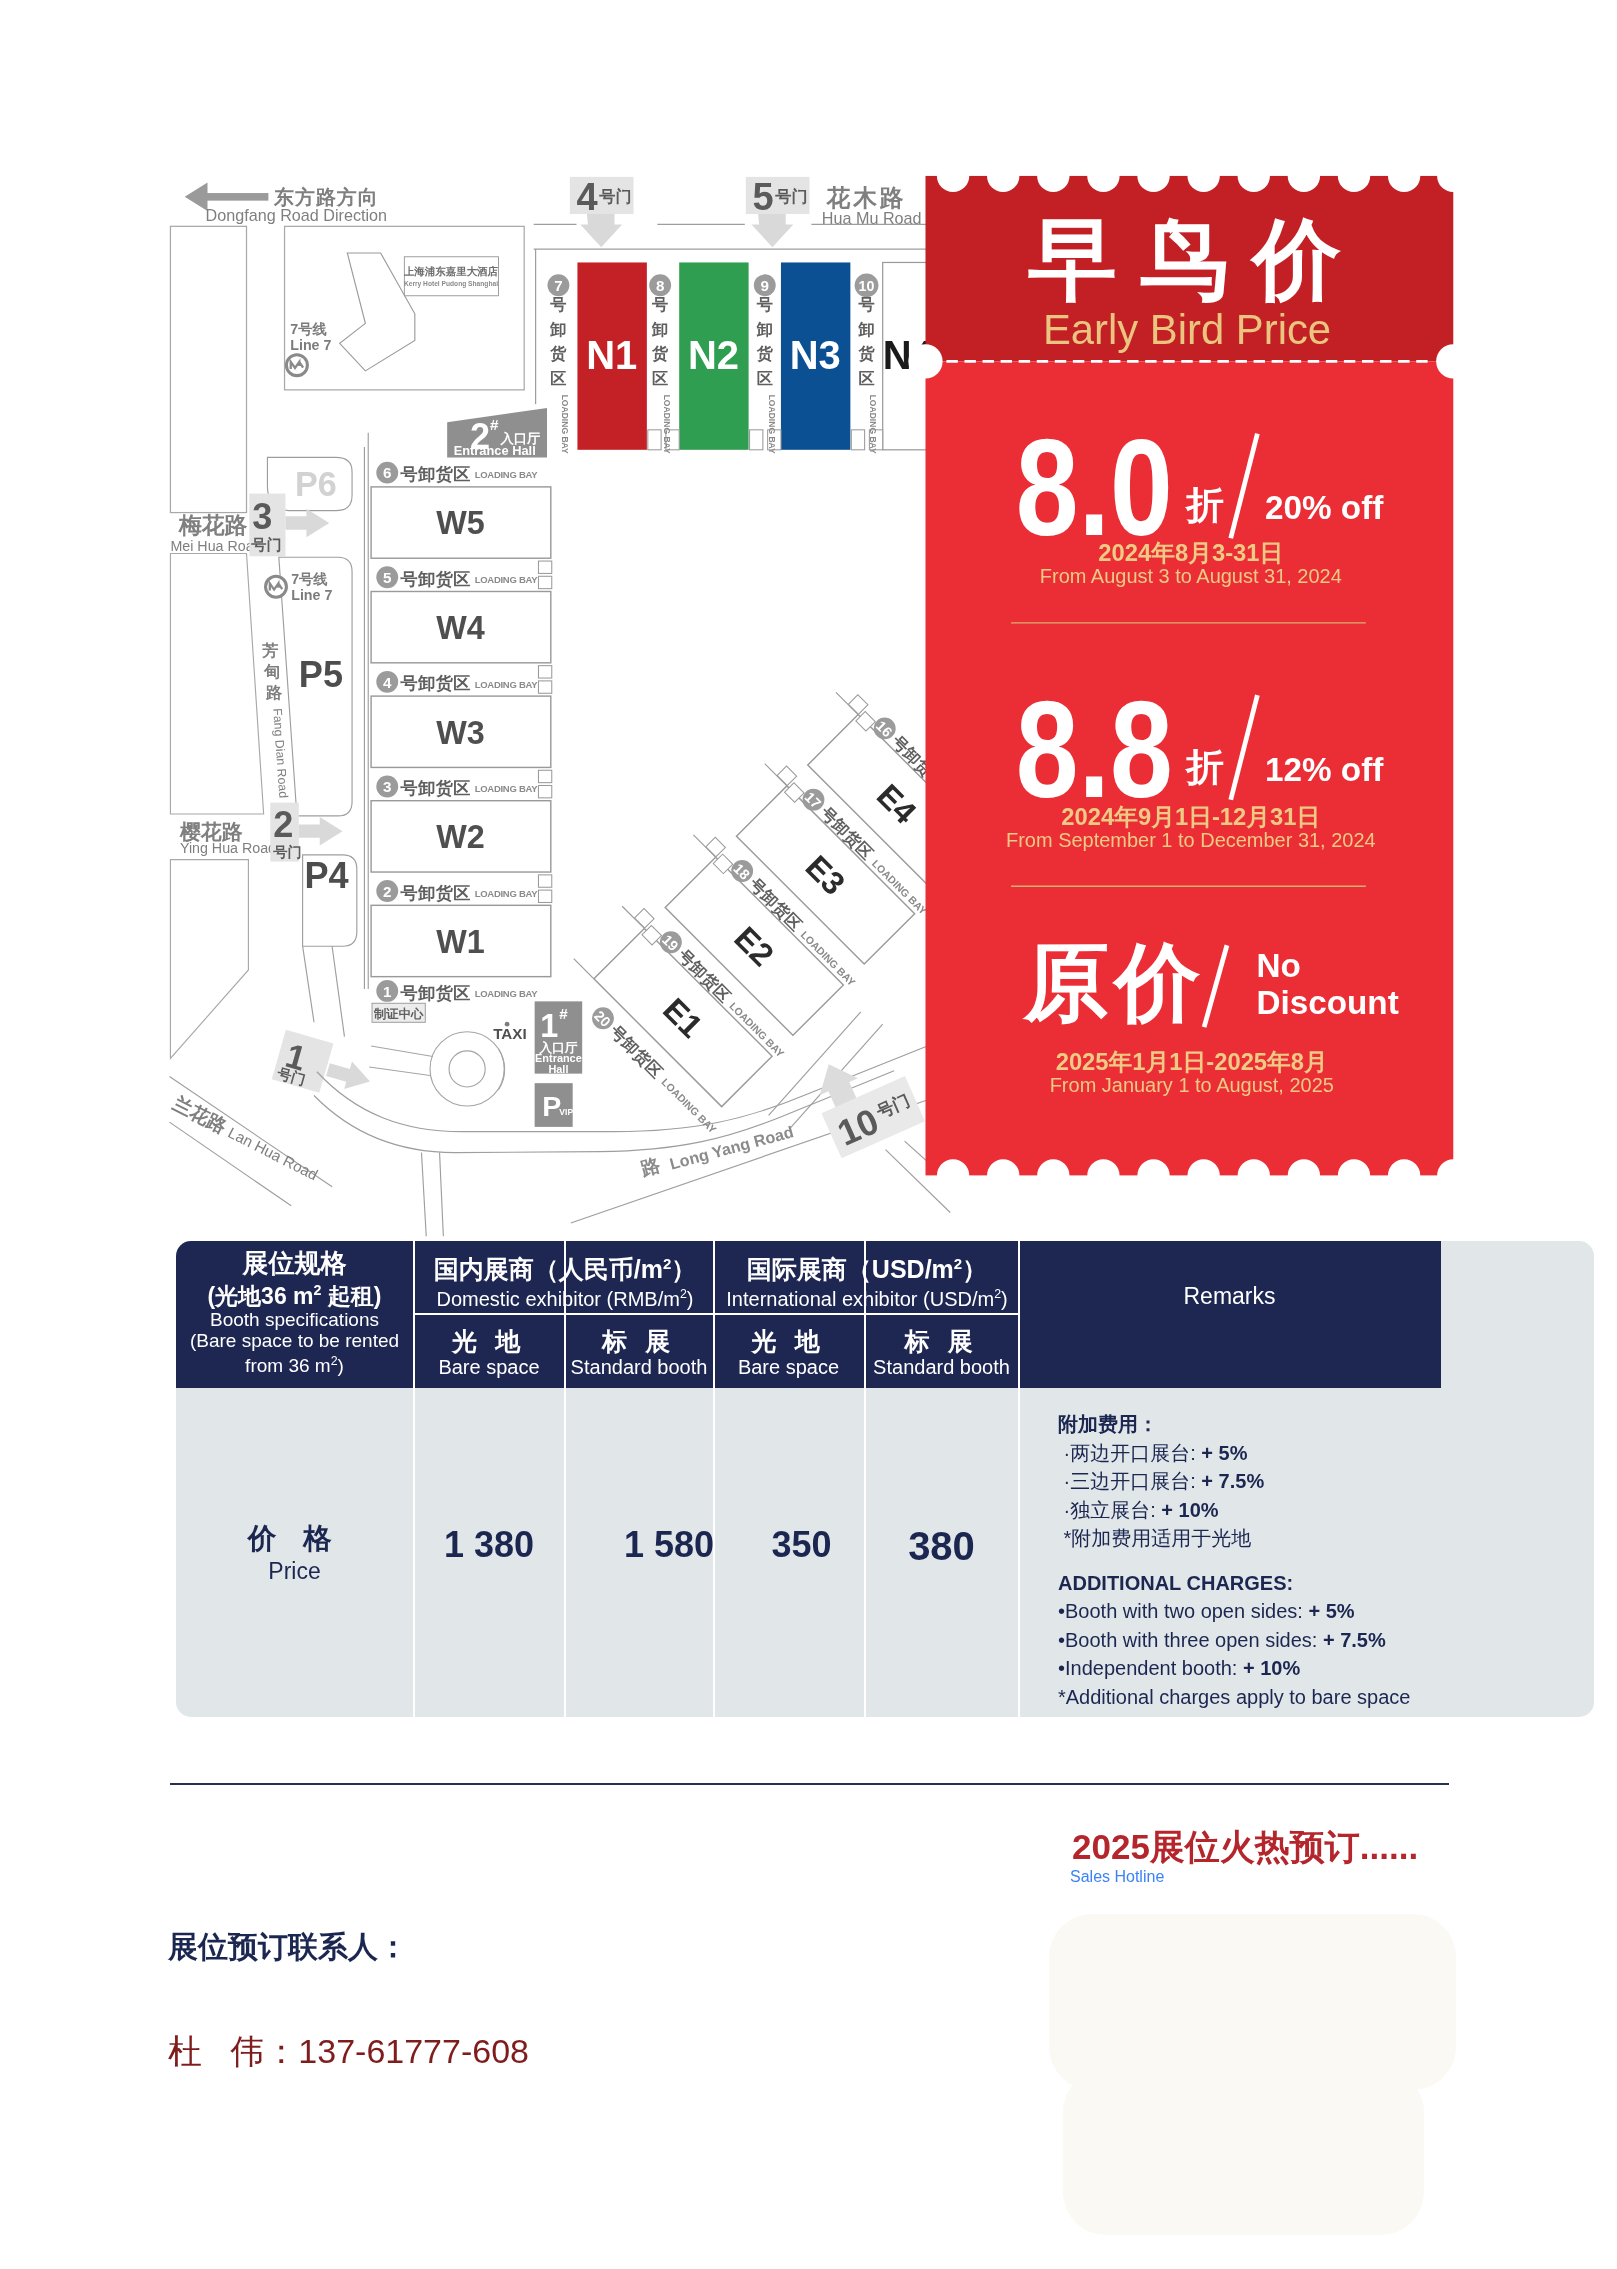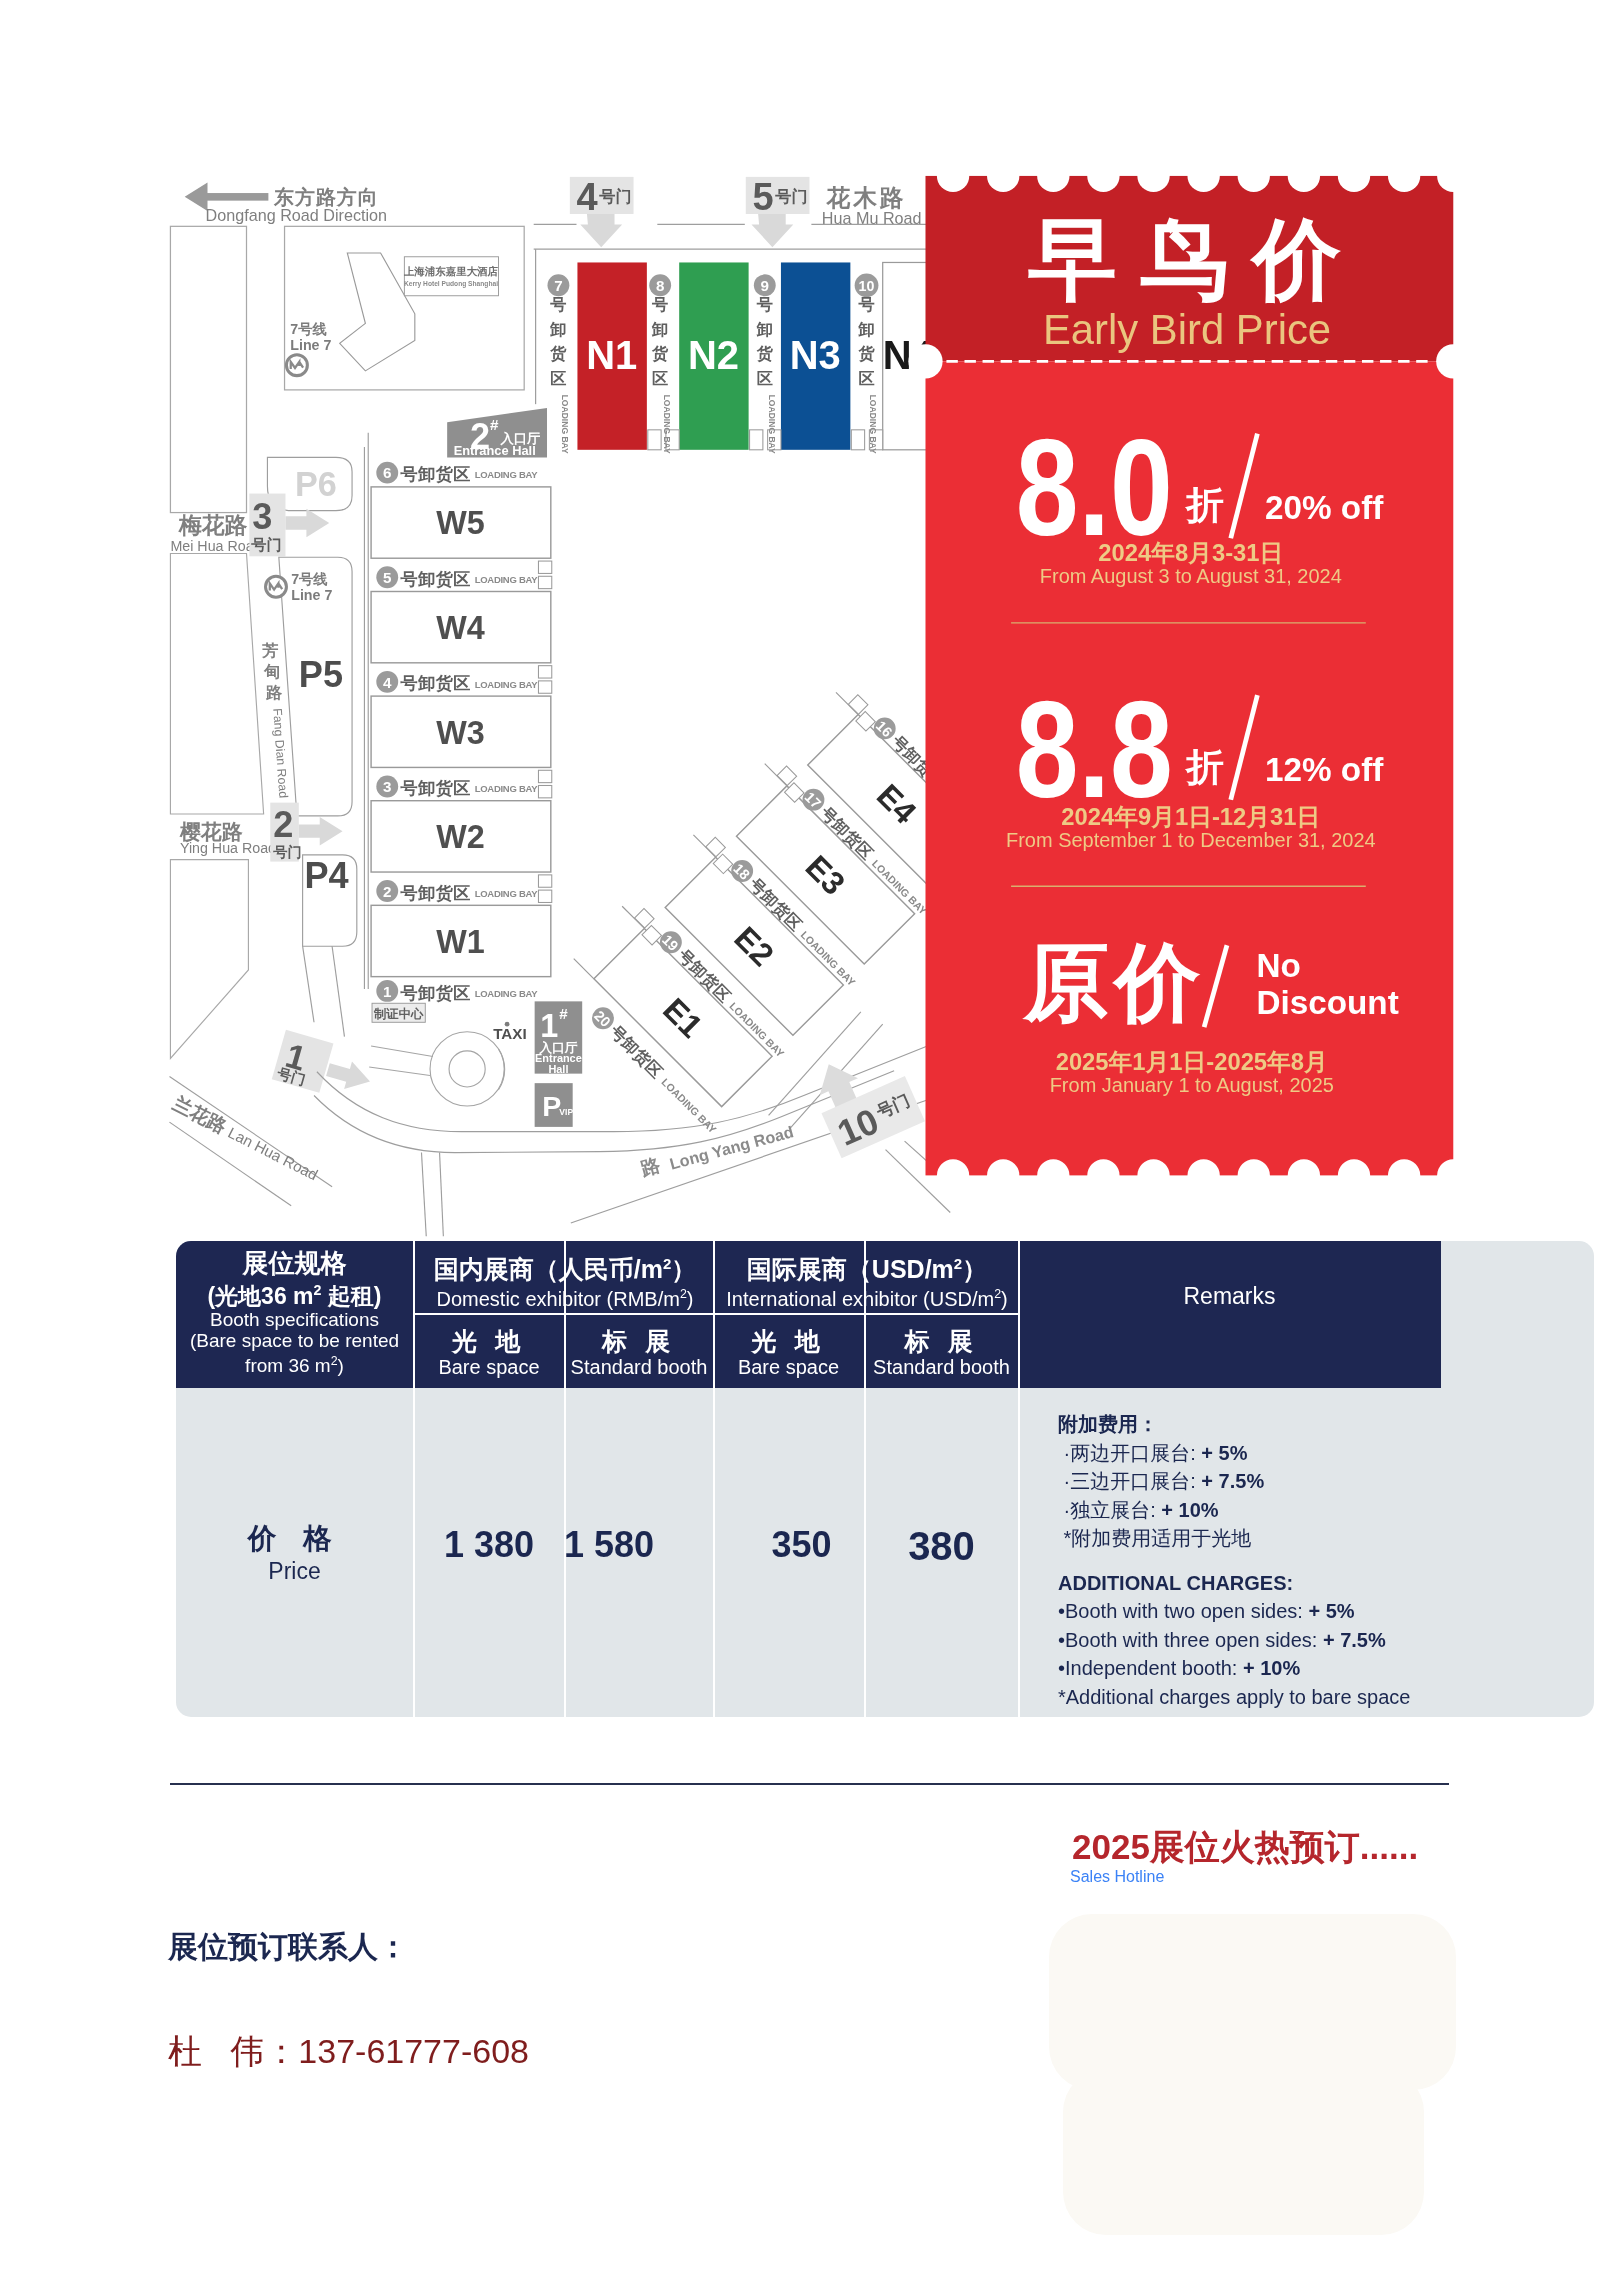--- a/index.html
+++ b/index.html
@@ -478,21 +478,21 @@
   <div class="abs" style="left:842px;top:42px;width:423px;text-align:center;color:#fff;">
     <div style="font-size:23px;">Remarks</div>
   </div>
 
   <div class="abs" style="left:0;top:279px;width:237px;text-align:center;">
     <div style="font-size:28.5px;font-weight:bold;letter-spacing:9.5px;">价 格</div>
     <div style="font-size:23px;">Price</div>
   </div>
 
   <div class="abs" style="left:237px;top:283px;width:152px;text-align:center;font-size:36px;font-weight:bold;">1 380</div>
-  <div class="abs" style="left:388px;top:283px;width:150px;text-align:left;font-size:36px;font-weight:bold;">1 580</div>
+  <div class="abs" style="left:388px;top:283px;width:150px;text-align:right;font-size:36px;font-weight:bold;">1 580</div>
   <div class="abs" style="left:550px;top:283px;width:151px;text-align:center;font-size:36px;font-weight:bold;">350</div>
   <div class="abs" style="left:688px;top:283px;width:155px;text-align:center;font-size:40px;font-weight:bold;">380</div>
 
   <div class="abs" style="left:882px;top:169px;width:409px;font-size:20px;line-height:28.5px;">
     <div style="font-weight:bold;">附加费用：</div>
     <div>&nbsp;·两边开口展台: <b>+ 5%</b></div>
     <div>&nbsp;·三边开口展台: <b>+ 7.5%</b></div>
     <div>&nbsp;·独立展台: <b>+ 10%</b></div>
     <div>&nbsp;*附加费用适用于光地</div>
     <div style="height:16px;"></div>

